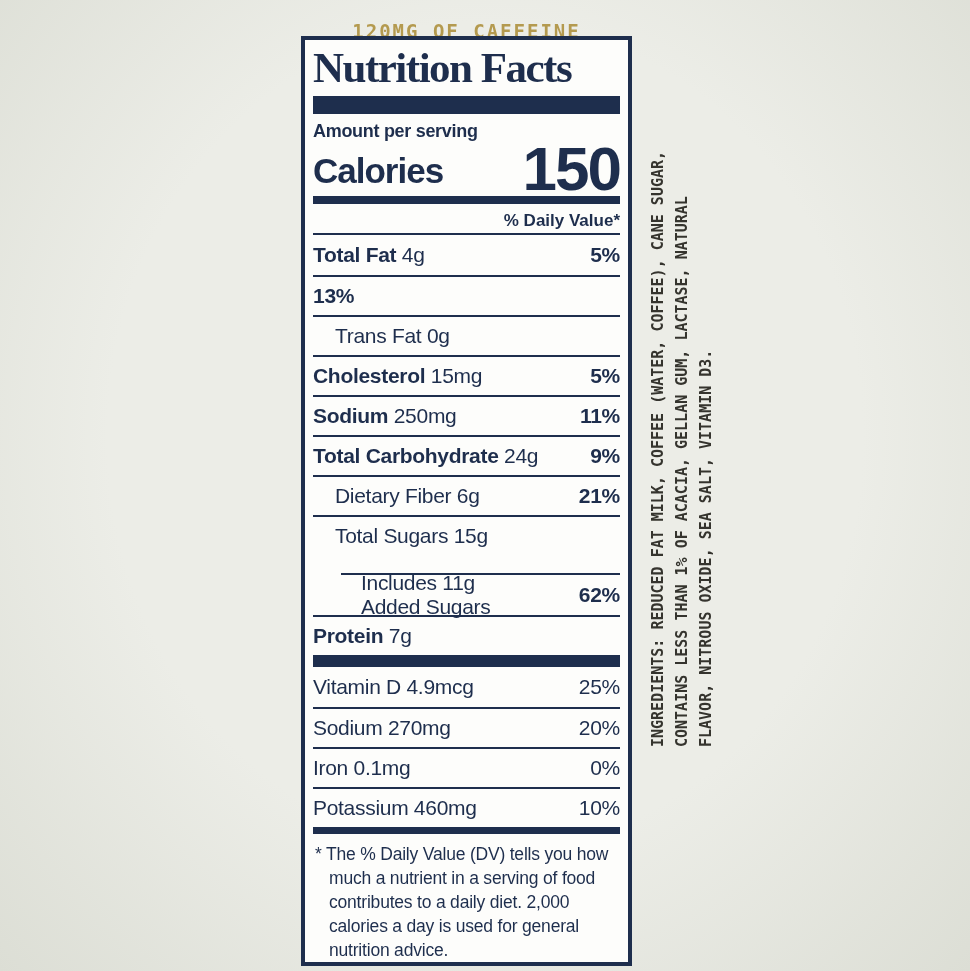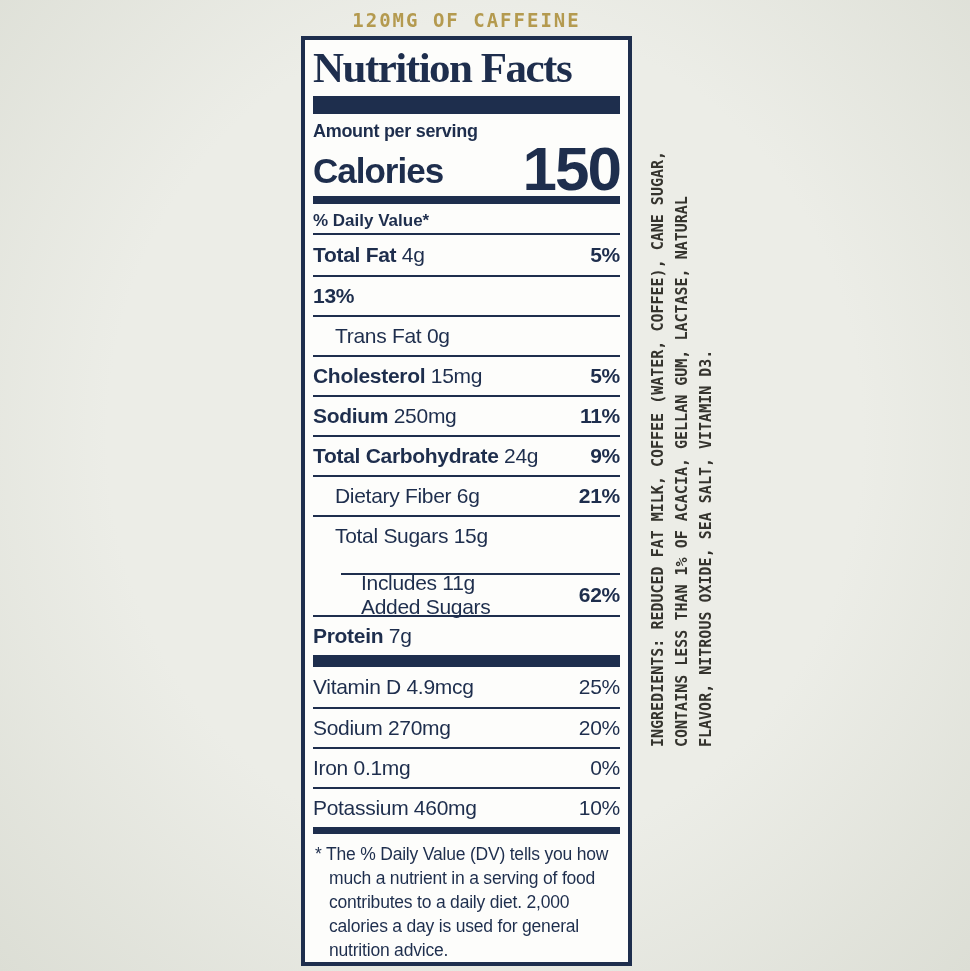--- a/index.html
+++ b/index.html
@@ -12,21 +12,21 @@
   }
   *{margin:0;padding:0;box-sizing:border-box;}
   html,body{width:970px;height:971px;overflow:hidden;}
   body{font-family:"Liberation Sans",sans-serif;}
   .stage{
     position:relative;width:970px;height:971px;
     background:radial-gradient(ellipse at 50% 45%, var(--bg) 55%, var(--bg-edge) 100%);
   }
   
   .caffeine{
-    position:absolute;left:301px;top:9px;width:331px;
+    position:absolute;left:301px;top:20px;width:331px;
     text-align:center;
     font-family:"DejaVu Sans Mono",monospace;
     font-weight:bold;font-size:19px;letter-spacing:2px;
     color:var(--gold);
   }
   
   .panel{
     position:absolute;left:301px;top:36px;width:331px;height:930px;
     background:var(--panel-bg);
     border:4px solid var(--navy);
@@ -48,21 +48,21 @@
   .bar-med{height:8px;margin-top:2px;}
   .bar-med2{height:12px;}
   .bar-thin{height:7px;}
   .amount-label{margin-top:7px;font-size:18px;font-weight:bold;letter-spacing:-0.3px;}
   .calories-row{
     display:flex;justify-content:space-between;align-items:flex-end;height:52px;
   }
   .cal-label{font-size:35px;font-weight:bold;letter-spacing:-1px;line-height:46px;}
   .cal-value{font-size:62px;font-weight:bold;letter-spacing:-2px;line-height:50px;}
   .dv-header{
-    font-size:17px;font-weight:bold;
+    text-align:right;font-size:17px;font-weight:bold;
     height:31px;line-height:34px;border-bottom:2px solid var(--navy);
   }
   .row{
     display:flex;justify-content:space-between;align-items:center;
     height:40px;font-size:21px;letter-spacing:-0.3px;gap:44px;
   }
   .rows-main .row + .row{border-top:2px solid var(--navy);}
   .rows-vits .row + .row{border-top:2px solid var(--navy);}
   .row .left b{font-weight:bold;}
   .rows-main .pct{font-weight:bold;}

